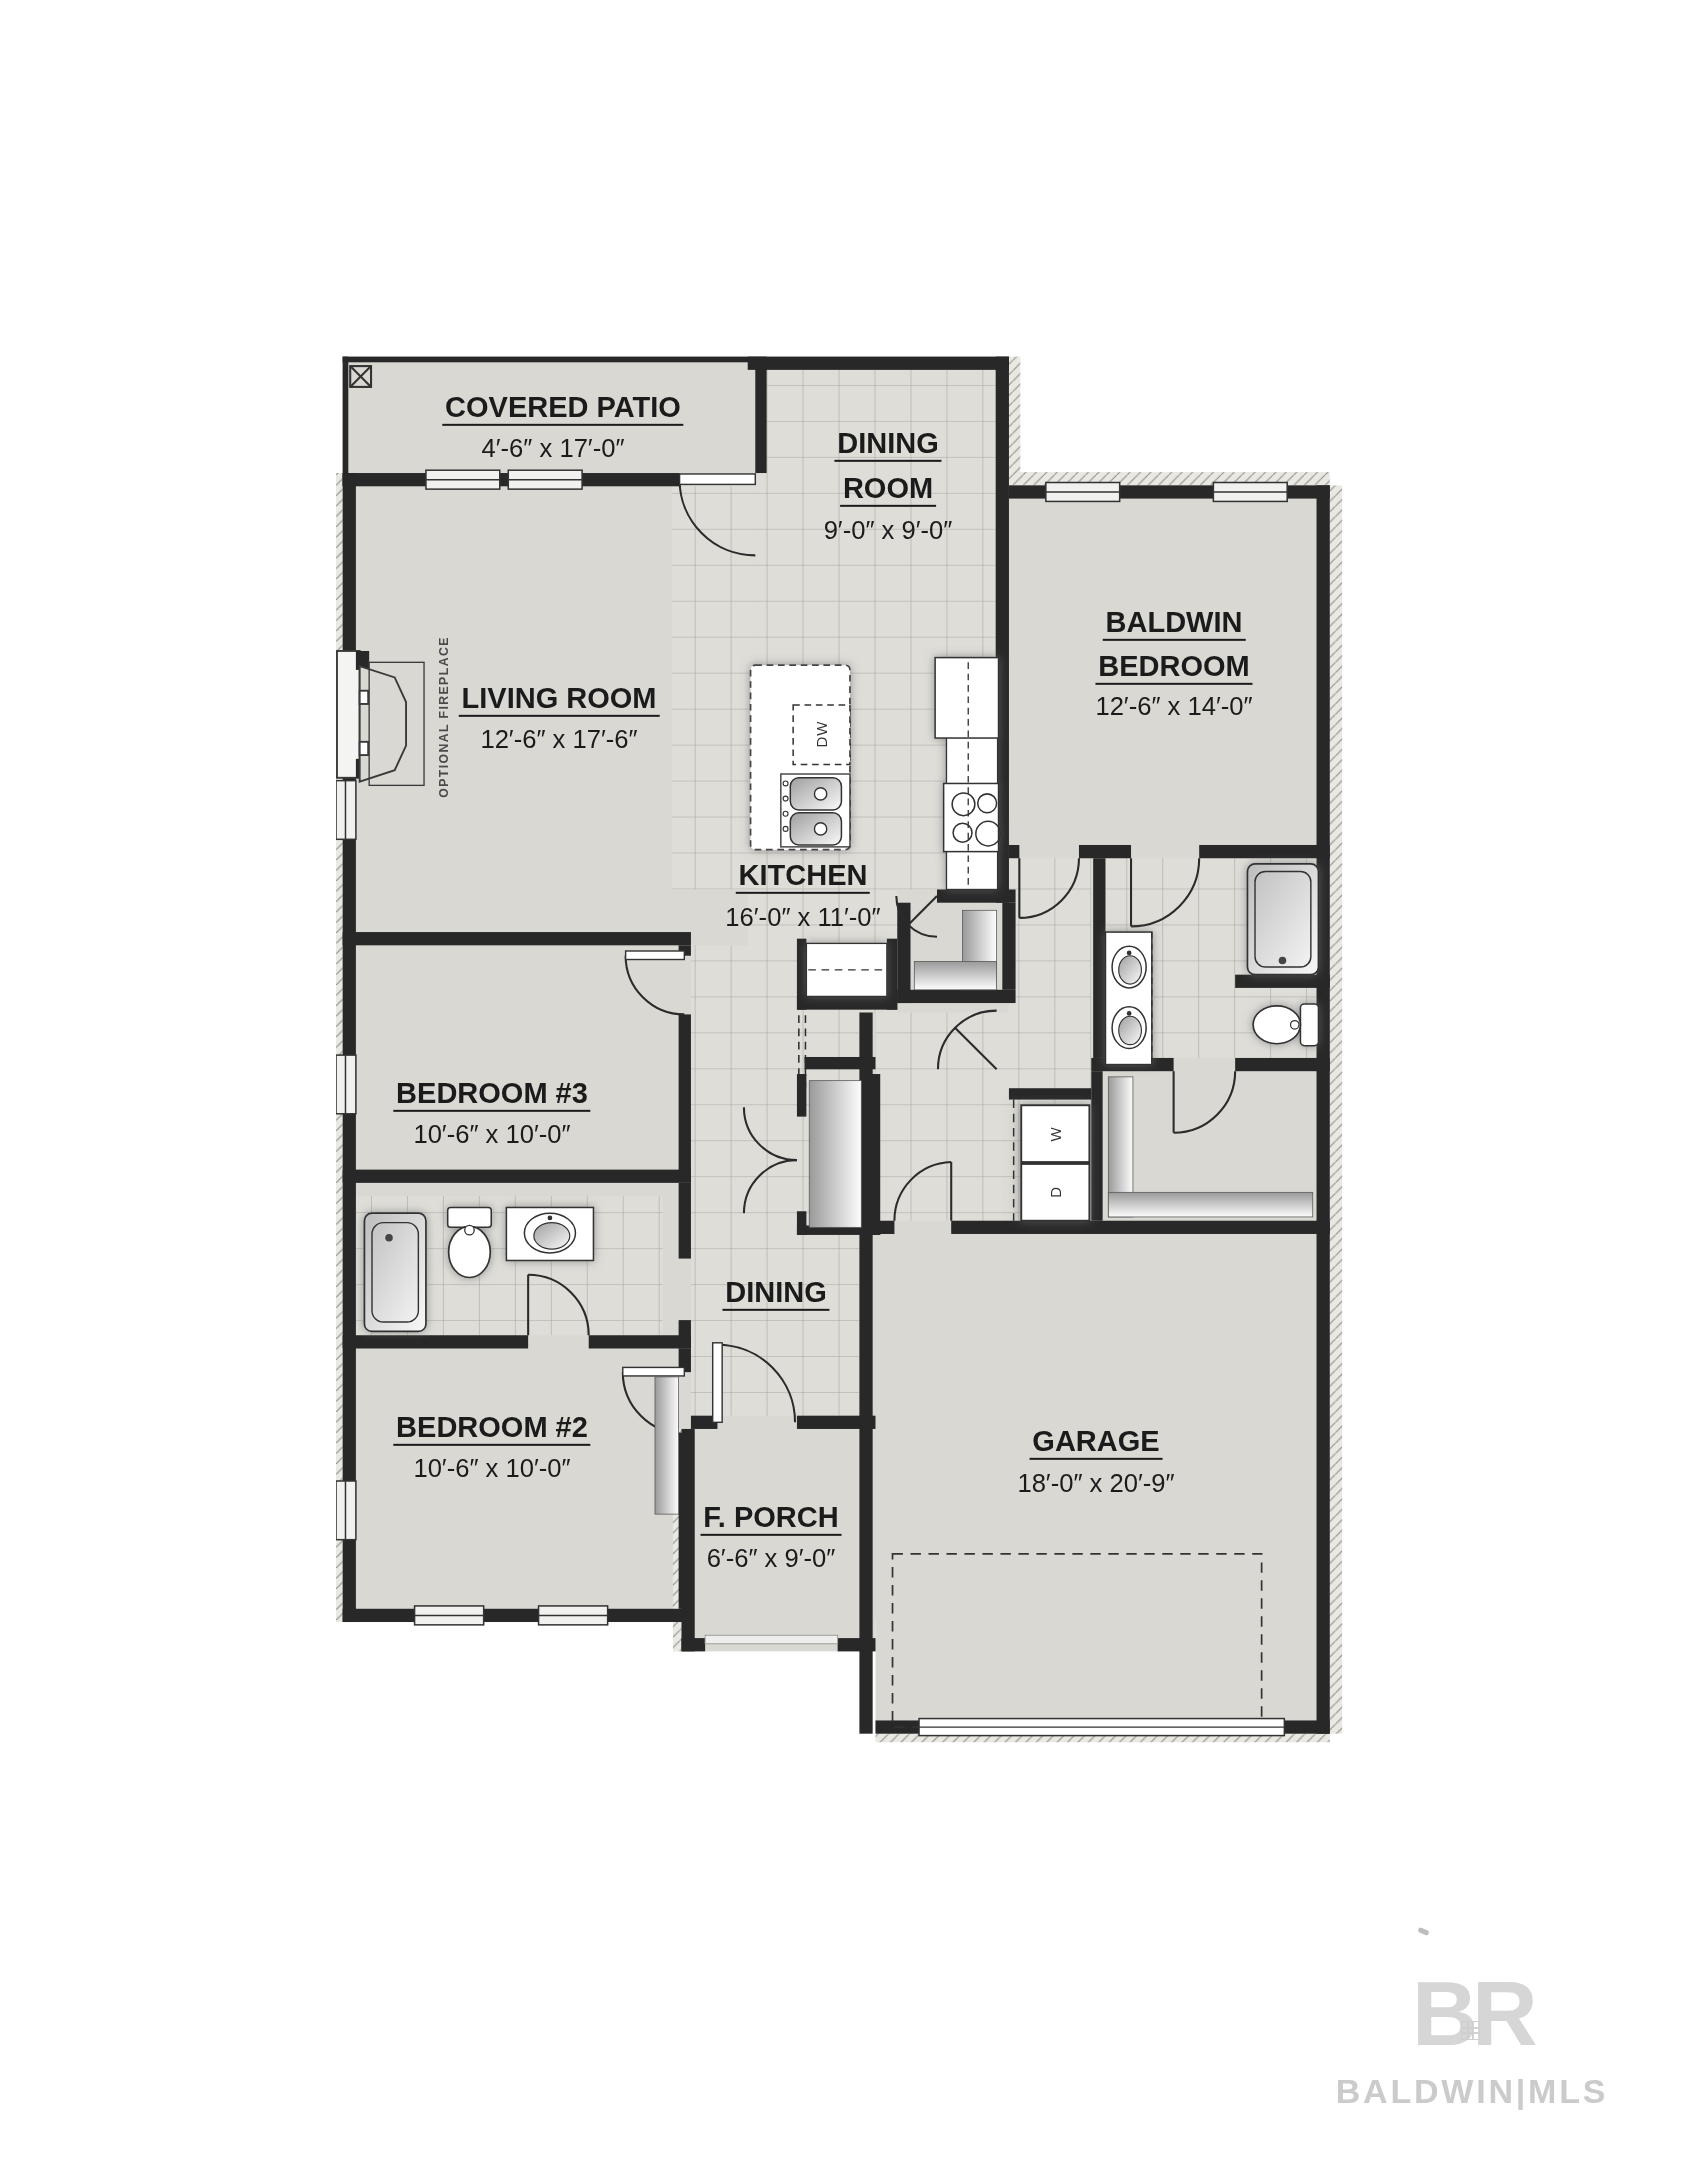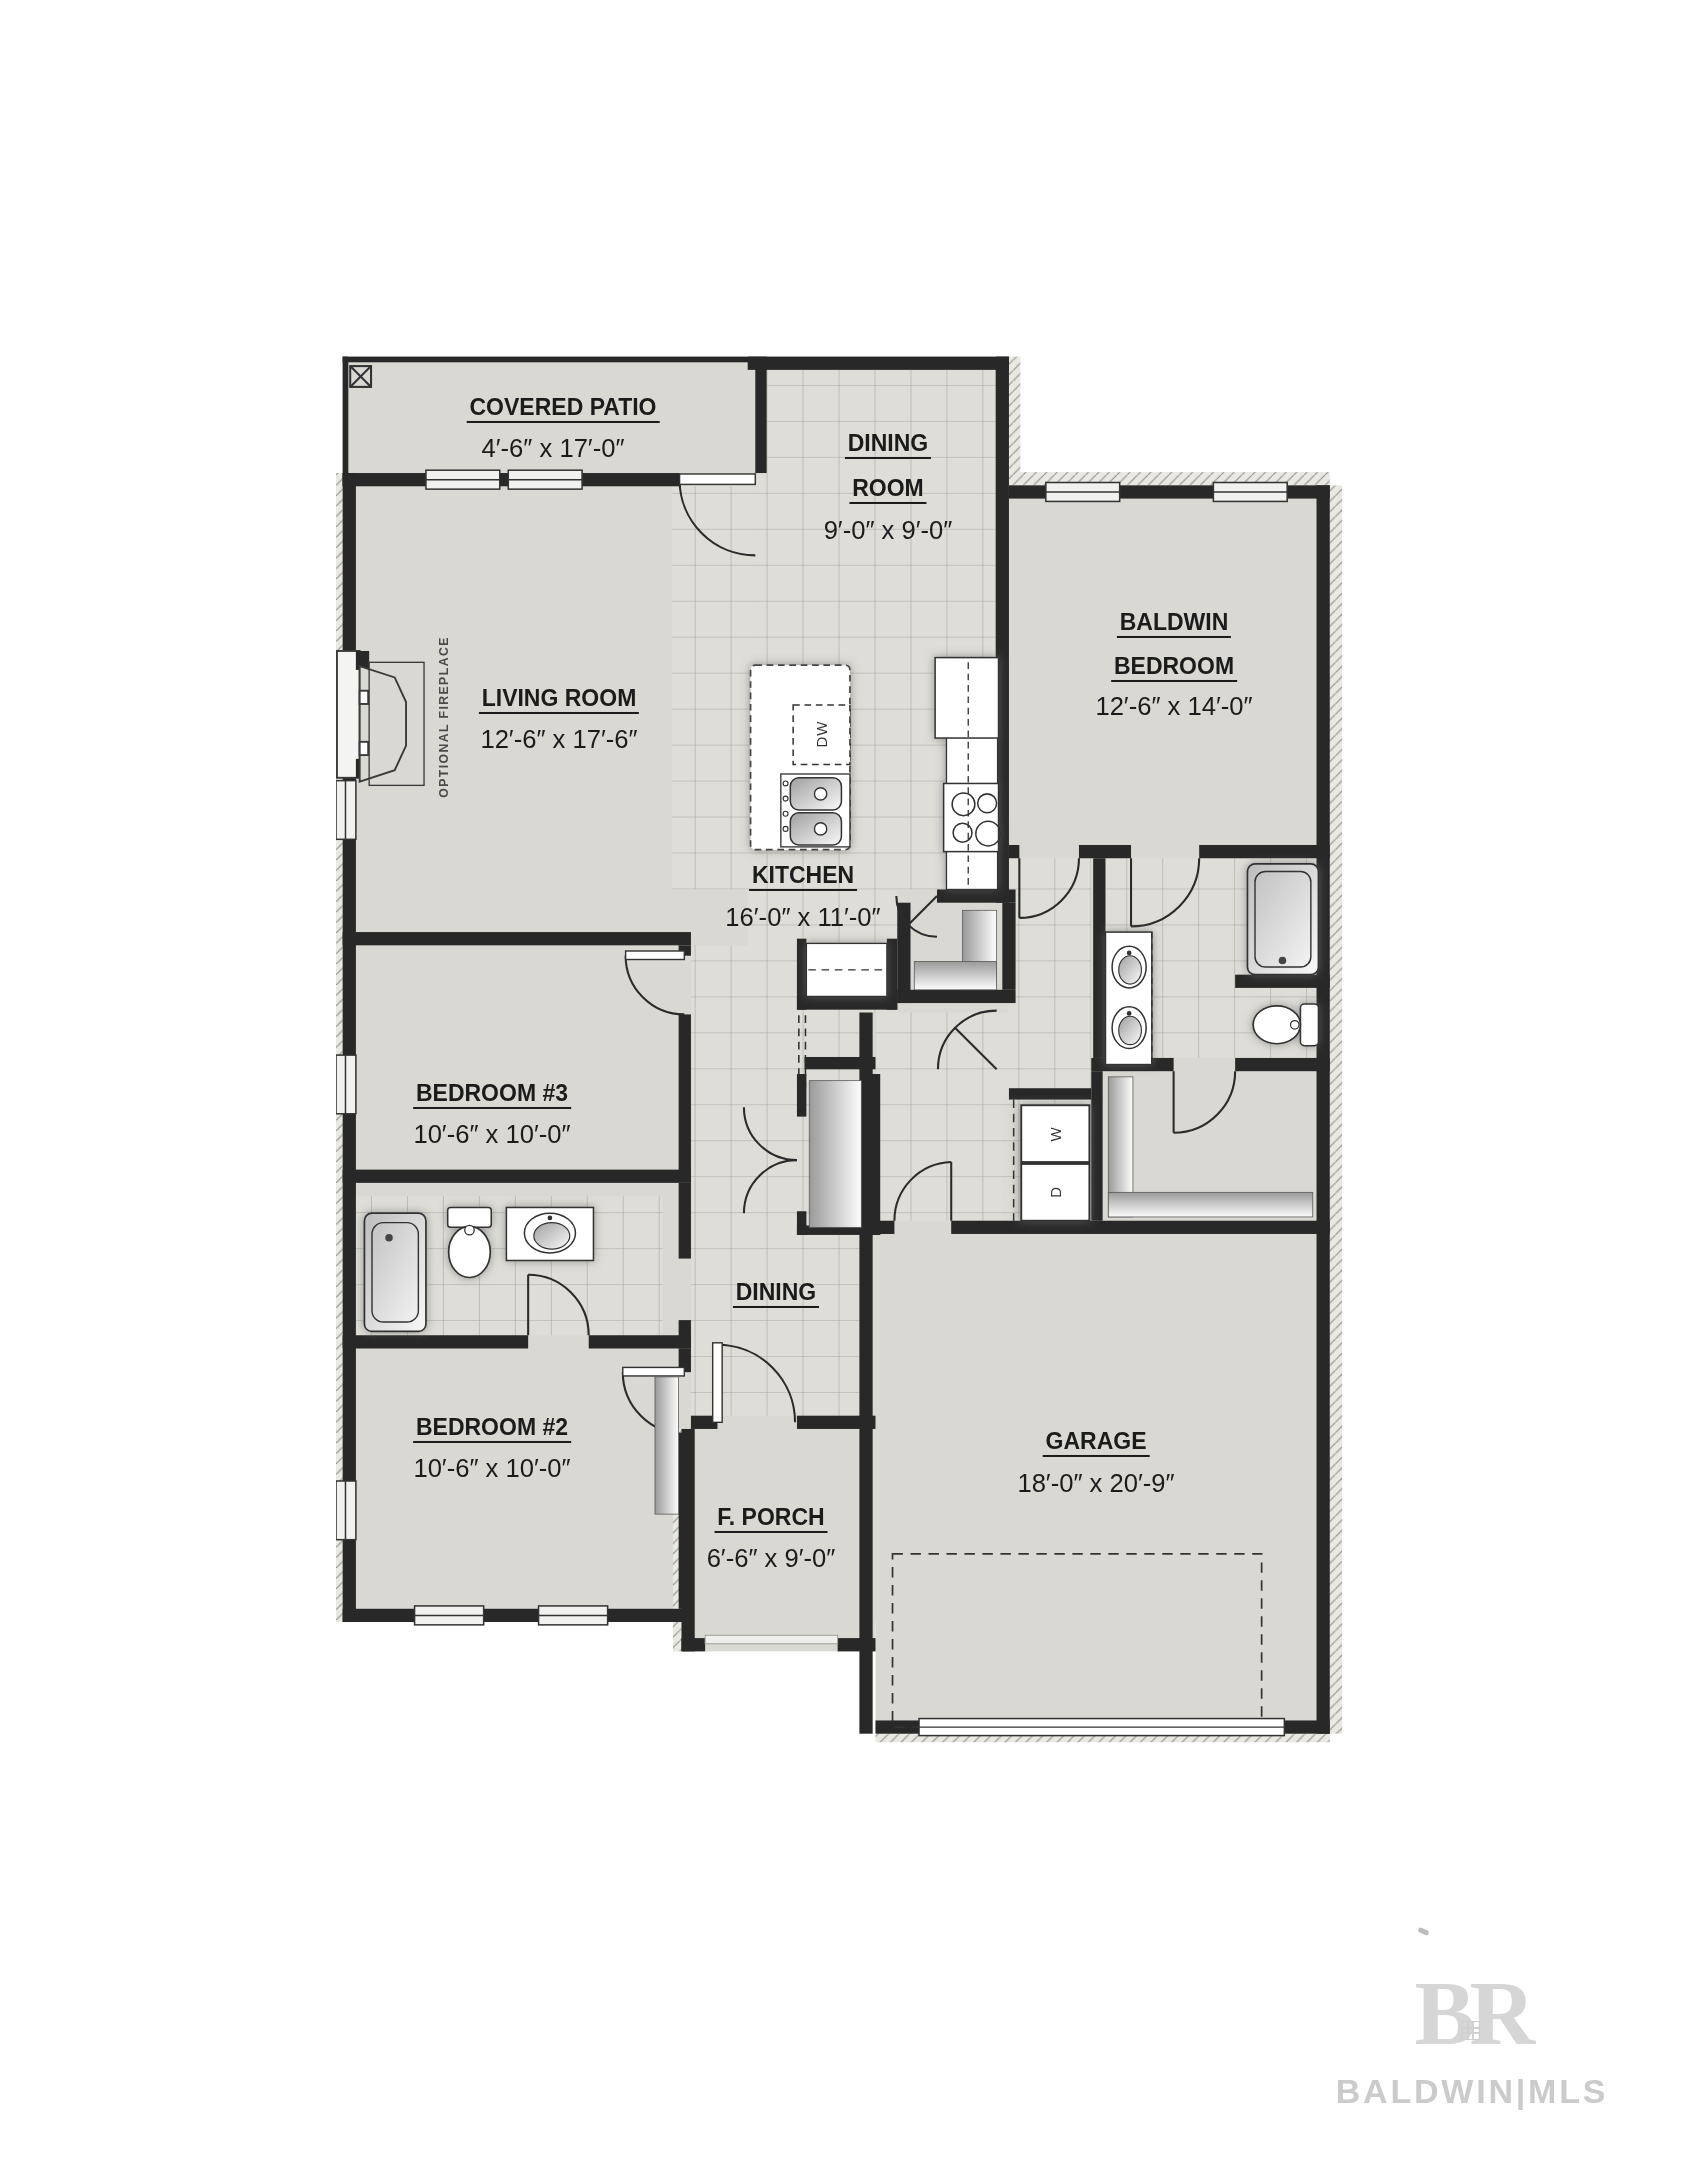--- a/index.html
+++ b/index.html
@@ -3,30 +3,30 @@
 <meta charset="utf-8">
 <style>
   html,body{margin:0;padding:0;background:#ffffff;}
   .page{position:relative;width:1702px;height:2180px;background:#fff;overflow:hidden;
         font-family:"Liberation Sans",sans-serif;}
   .plan{position:absolute;left:336px;top:350px;width:1008px;height:1396px;}
   .plan svg{position:absolute;left:0;top:0;}
   .overlay{position:absolute;left:0;top:0;width:100%;height:100%;}
   .lbl{position:absolute;transform:translate(-50%,-50%);text-align:center;
        color:#1b1b1b;white-space:nowrap;line-height:1.05;}
-  .lbl .name{display:inline-block;font-weight:bold;font-size:23px;letter-spacing:0px;
+  .lbl .name{display:inline-block;font-weight:bold;font-size:29px;letter-spacing:0px;
        border-bottom:2.8px solid #1b1b1b;padding:0 2.8px 1.9px 2.8px;}
   .lbl .dims{font-size:25.6px;font-weight:normal;}
   .vert{position:absolute;transform:translate(-50%,-50%) rotate(-90deg);
         transform-origin:center;white-space:nowrap;}
   .fireplace-note{font-size:12.3px;color:#4a4a4a;letter-spacing:1.4px;font-weight:bold;}
   .appl{font-size:15px;color:#333;font-weight:normal;letter-spacing:0.9px;}
   .watermark{position:absolute;left:1330px;top:1968px;width:284px;text-align:center;}
   .wm-logo{position:relative;font-size:91px;font-weight:bold;color:#d6d6d6;
-           letter-spacing:-5.7px;line-height:1;font-family:Liberation Serif, serif;}
+           letter-spacing:-5.7px;line-height:1;font-family:Liberation Sans, sans-serif;}
   .wm-grid{position:absolute;left:131px;top:53px;width:17px;height:17px;
            border:1.9px solid #cfcfcf;
            background:
              linear-gradient(#cfcfcf,#cfcfcf) 4.7px 0/1.9px 100% no-repeat,
              linear-gradient(#cfcfcf,#cfcfcf) 10.4px 0/1.9px 100% no-repeat,
              linear-gradient(#cfcfcf,#cfcfcf) 0 4.7px/100% 1.9px no-repeat,
              linear-gradient(#cfcfcf,#cfcfcf) 0 10.4px/100% 1.9px no-repeat;}
   .wm-text{margin-top:13.2px;font-size:34px;font-weight:bold;color:#cbcbcb;
            letter-spacing:2.8px;}
   .artifact{position:absolute;left:1418px;top:1929px;width:11.4px;height:4.7px;

